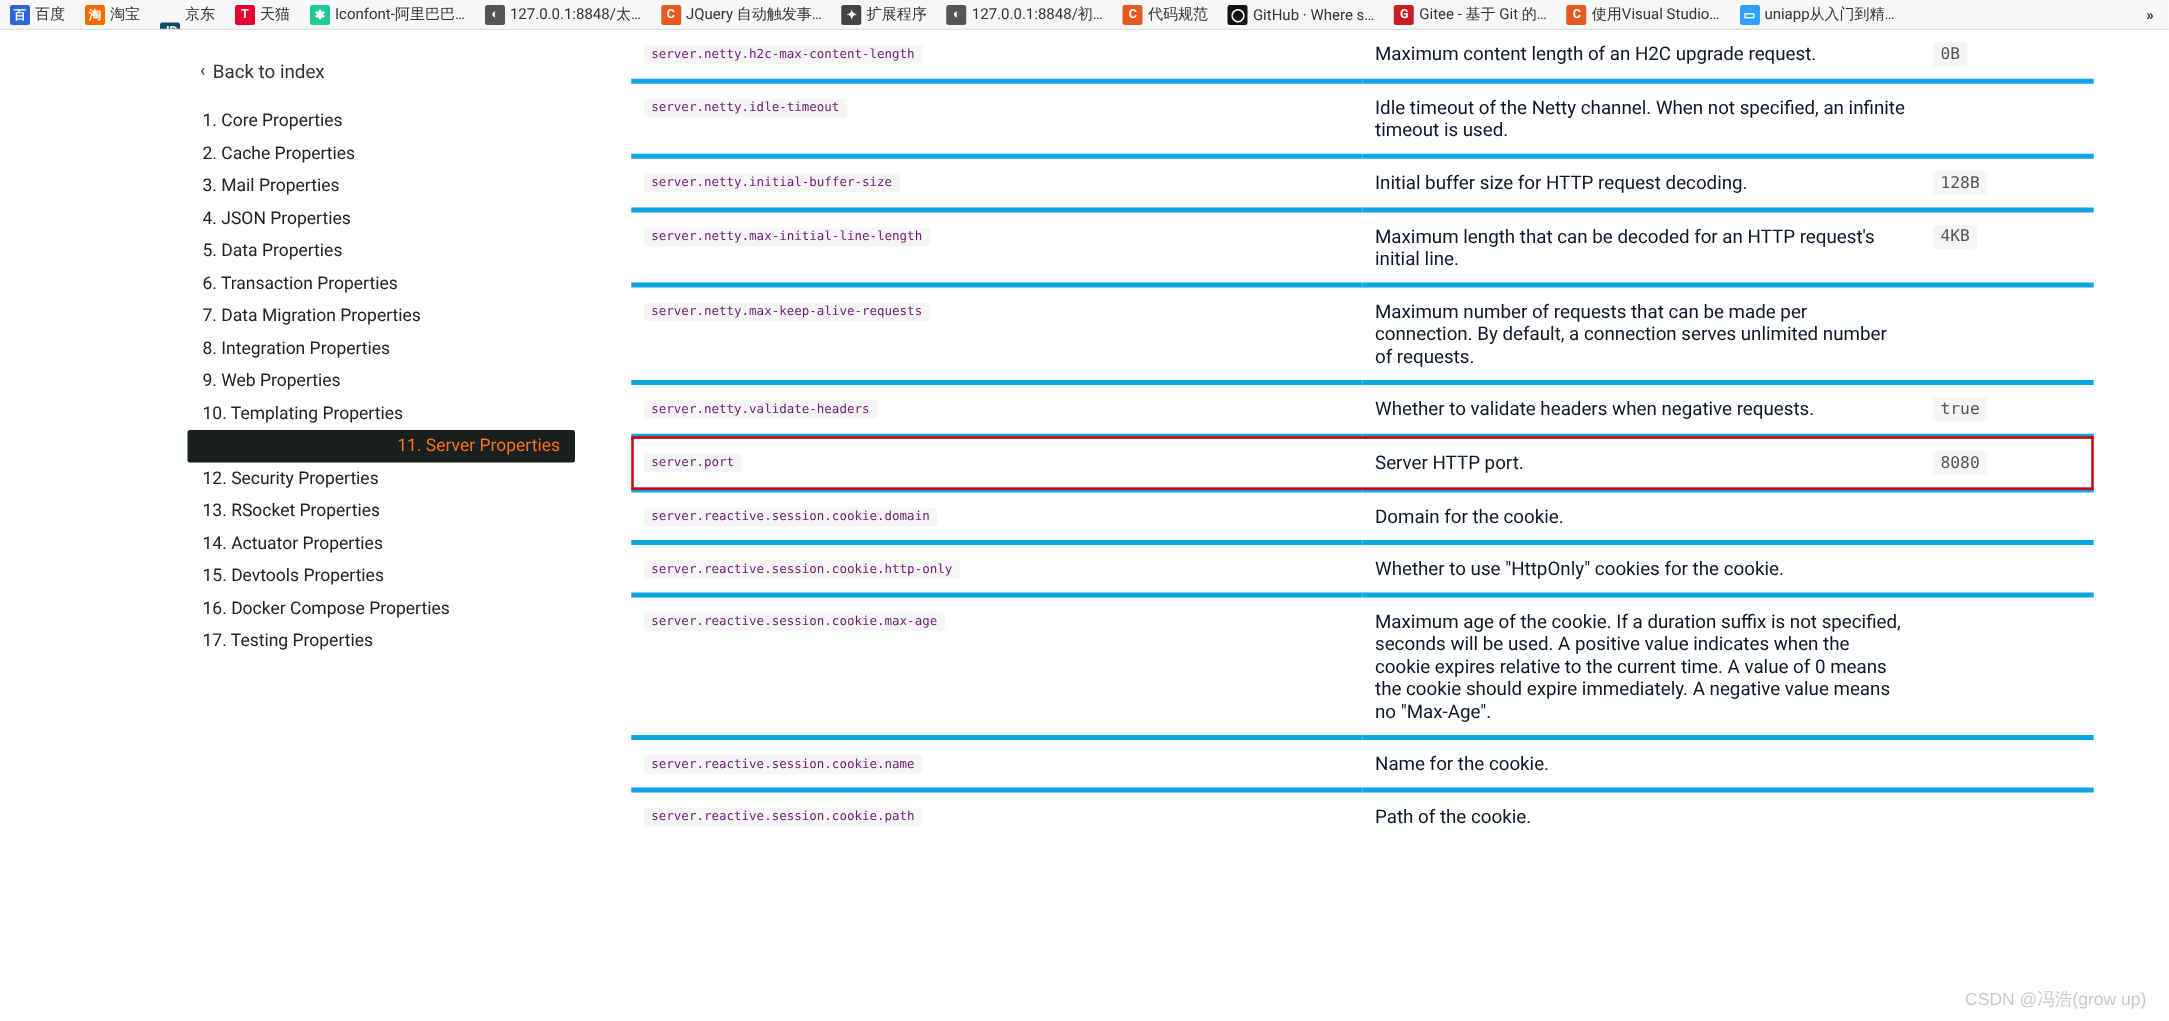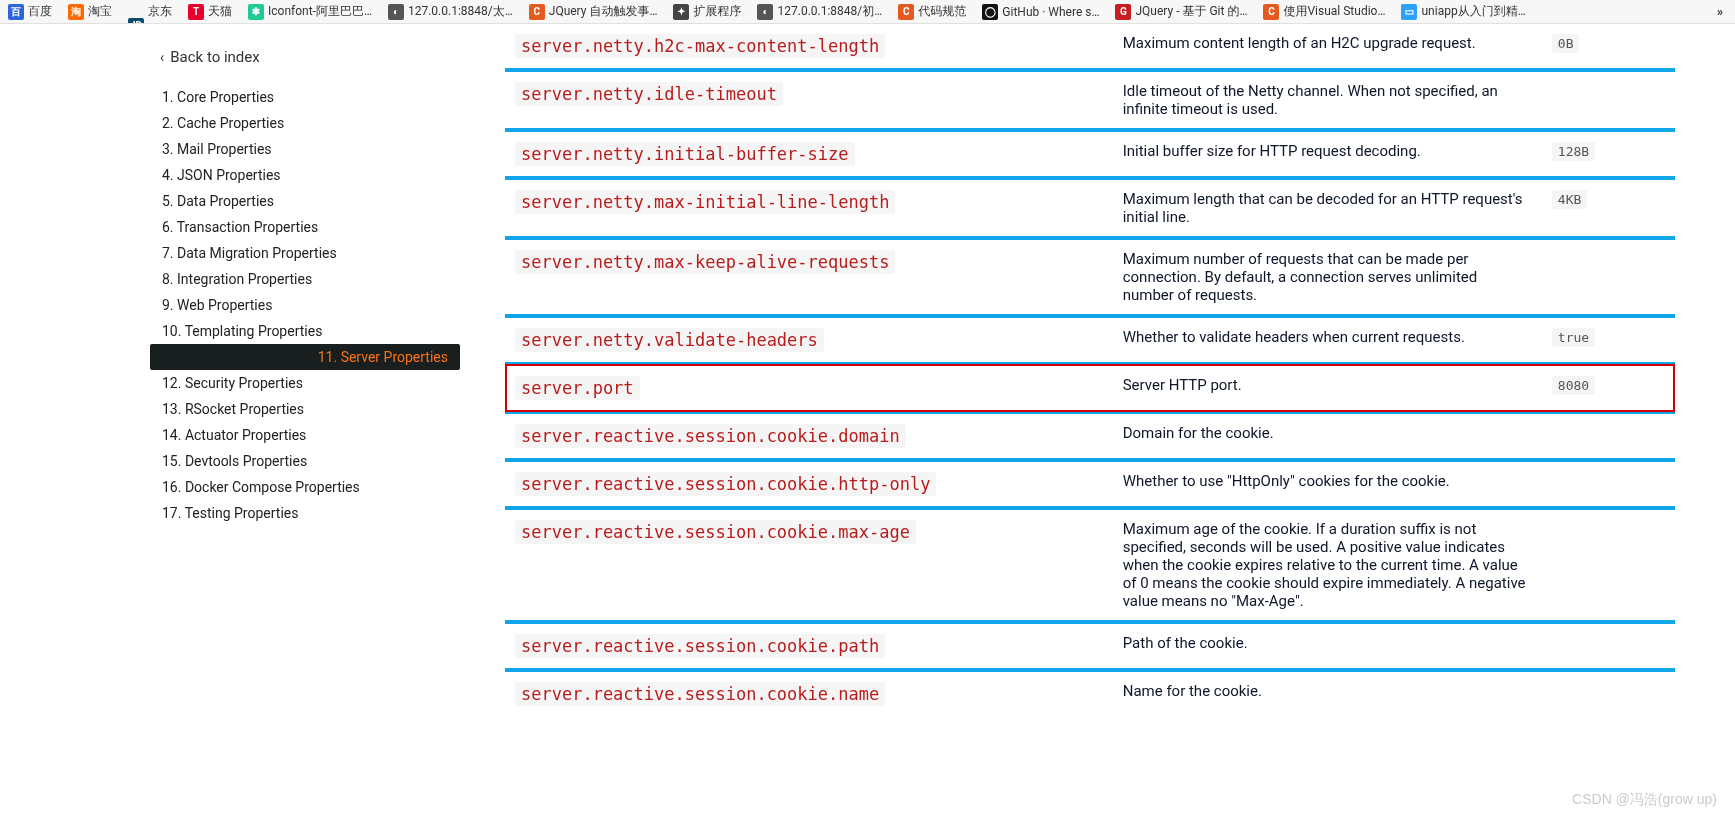--- a/index.html
+++ b/index.html
@@ -67,23 +67,23 @@
     border-top: 4px solid #0ea5e9;
     vertical-align: top;
   }
   table.prop tr.first td { border-top: none; }
   td.key-cell { width: 380px; }
   td.desc-cell { width: 290px; font-size: 15px; color:#0f172a; }
   td.def-cell  { width: 90px; }
   .key {
     display: inline-block;
     font-family: ui-monospace, SFMono-Regular, Menlo, Consolas, monospace;
-    font-size: 17px;
+    font-size: 10px;
     background: #f5f5f5;
-    color: #b91c1c;
+    color: #701a75;
     padding: 2px 6px;
     border-radius: 3px;
   }
   .defv {
     display: inline-block;
     font-family: ui-monospace, SFMono-Regular, Menlo, Consolas, monospace;
     font-size: 13px;
     background: #f5f5f5;
     color: #555;
     padding: 2px 6px;
@@ -143,21 +143,21 @@
     <div class="bk">
       <span class="fav" style="background: rgb(229, 91, 31);">C</span>
       <span>代码规范</span>
     </div>
     <div class="bk">
       <span class="fav" style="background: rgb(17, 17, 17);">◯</span>
       <span>GitHub · Where s…</span>
     </div>
     <div class="bk">
       <span class="fav" style="background: rgb(199, 29, 35);">G</span>
-      <span>JQuery - 基于 Git 的…</span>
+      <span>Gitee - 基于 Git 的…</span>
     </div>
     <div class="bk">
       <span class="fav" style="background: rgb(229, 91, 31);">C</span>
       <span>使用Visual Studio…</span>
     </div>
     <div class="bk">
       <span class="fav" style="background: rgb(46, 161, 255);">▭</span>
       <span>uniapp从入门到精…</span>
     </div>
     <span class="over">»</span>
@@ -214,21 +214,21 @@
             <td class="desc-cell">Maximum length that can be decoded for an HTTP request's initial line.</td>
             <td class="def-cell"><span class="defv">4KB</span></td>
           </tr>
           <tr>
             <td class="key-cell"><span class="key">server.netty.max-keep-alive-requests</span></td>
             <td class="desc-cell">Maximum number of requests that can be made per connection. By default, a connection serves unlimited number of requests.</td>
             <td class="def-cell"></td>
           </tr>
           <tr>
             <td class="key-cell"><span class="key">server.netty.validate-headers</span></td>
-            <td class="desc-cell">Whether to validate headers when current requests.</td>
+            <td class="desc-cell">Whether to validate headers when negative requests.</td>
             <td class="def-cell"><span class="defv">true</span></td>
           </tr>
           <tr class="highlight">
             <td class="key-cell"><span class="key">server.port</span></td>
             <td class="desc-cell">Server HTTP port.</td>
             <td class="def-cell"><span class="defv">8080</span></td>
           </tr>
           <tr>
             <td class="key-cell"><span class="key">server.reactive.session.cookie.domain</span></td>
             <td class="desc-cell">Domain for the cookie.</td>
@@ -238,27 +238,27 @@
             <td class="key-cell"><span class="key">server.reactive.session.cookie.http-only</span></td>
             <td class="desc-cell">Whether to use "HttpOnly" cookies for the cookie.</td>
             <td class="def-cell"></td>
           </tr>
           <tr>
             <td class="key-cell"><span class="key">server.reactive.session.cookie.max-age</span></td>
             <td class="desc-cell">Maximum age of the cookie. If a duration suffix is not specified, seconds will be used. A positive value indicates when the cookie expires relative to the current time. A value of 0 means the cookie should expire immediately. A negative value means no "Max-Age".</td>
             <td class="def-cell"></td>
           </tr>
           <tr>
+            <td class="key-cell"><span class="key">server.reactive.session.cookie.name</span></td>
+            <td class="desc-cell">Name for the cookie.</td>
+            <td class="def-cell"></td>
+          </tr>
+          <tr>
             <td class="key-cell"><span class="key">server.reactive.session.cookie.path</span></td>
             <td class="desc-cell">Path of the cookie.</td>
-            <td class="def-cell"></td>
-          </tr>
-          <tr>
-            <td class="key-cell"><span class="key">server.reactive.session.cookie.name</span></td>
-            <td class="desc-cell">Name for the cookie.</td>
             <td class="def-cell"></td>
           </tr>
         </tbody>
     </table>
   </main>
 </div>
 
 <div class="watermark">CSDN @冯浩(grow up)</div>
 
 </body></html>

